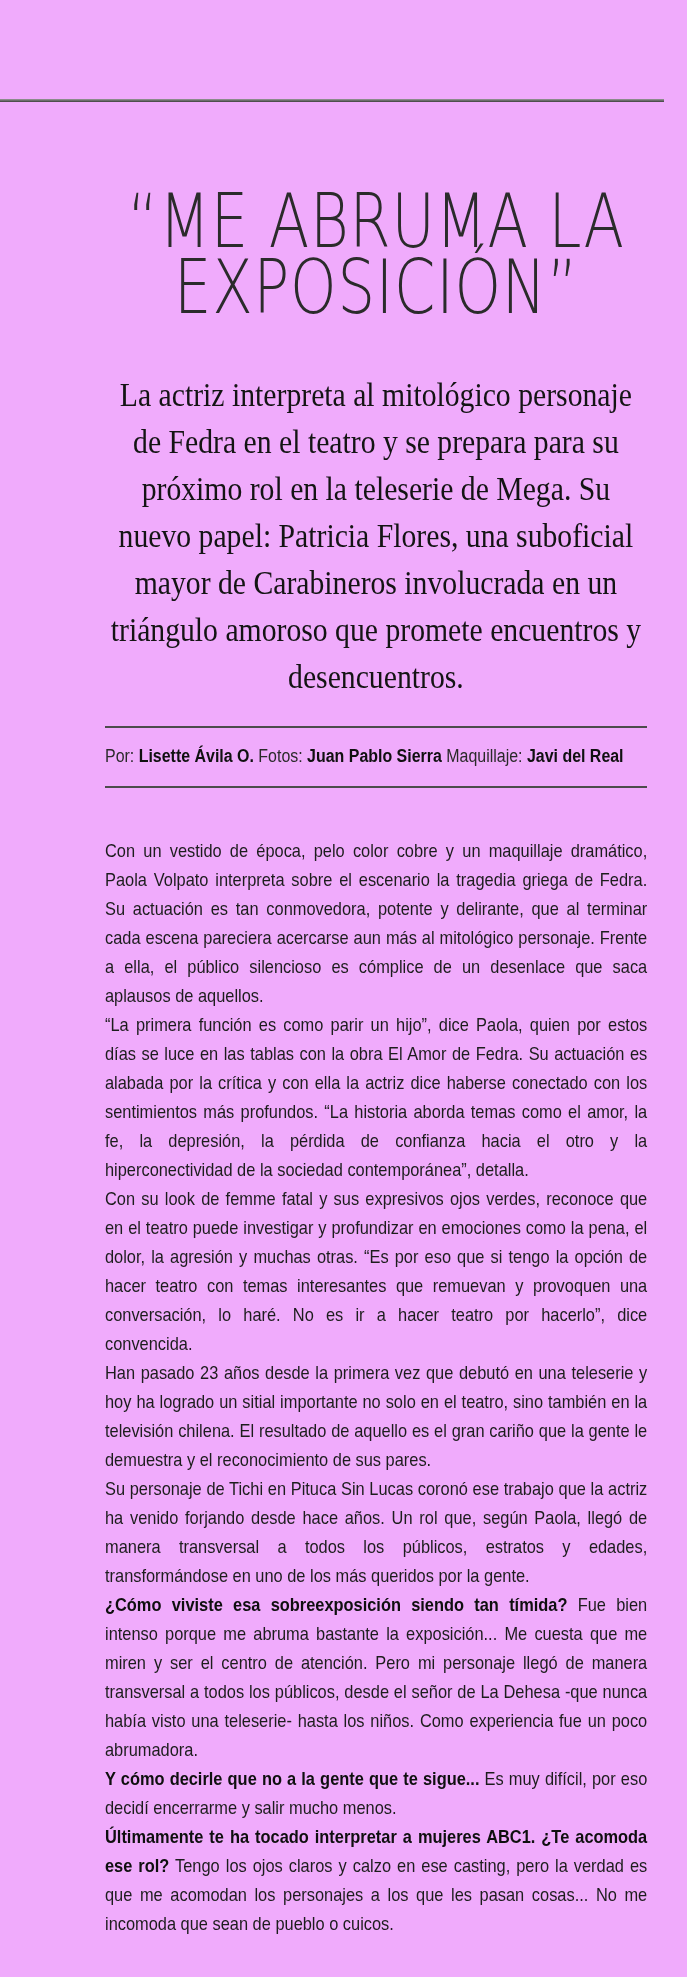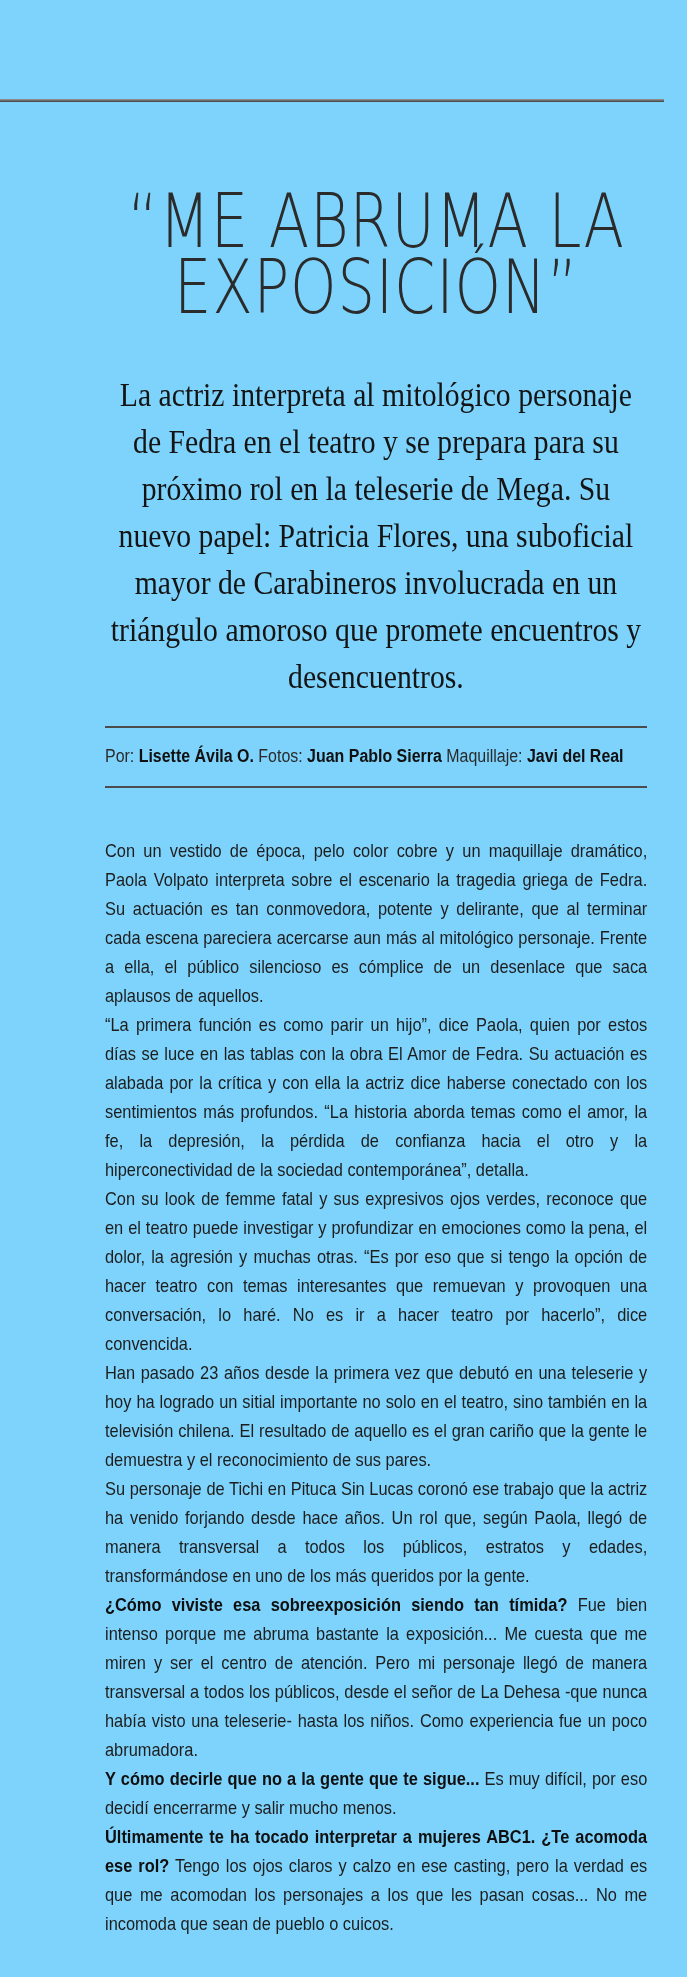--- a/index.html
+++ b/index.html
@@ -1,17 +1,17 @@
 <!DOCTYPE html>
 <html><head>
 <meta charset="utf-8">
 <style>
   html,body { margin:0; padding:0; background:#ffffff; }
   .page {
-    position:relative; width:687px; height:1977px; background:#7dd3fc;
+    position:relative; width:687px; height:1977px; background:#f0abfc;
     overflow:hidden; font-family:"Liberation Sans", sans-serif; color:#1d1d1d;
     margin:0 auto;
   }
   .rule-top {
     position:absolute; left:0; top:99px; width:664px; height:3px;
     background:linear-gradient(#9a9a9a, #3f3f3f);
   }
   .headline {
     position:absolute; left:105px; top:188px; width:678px; margin:0;
     transform:scaleX(0.80); transform-origin:0 0;

